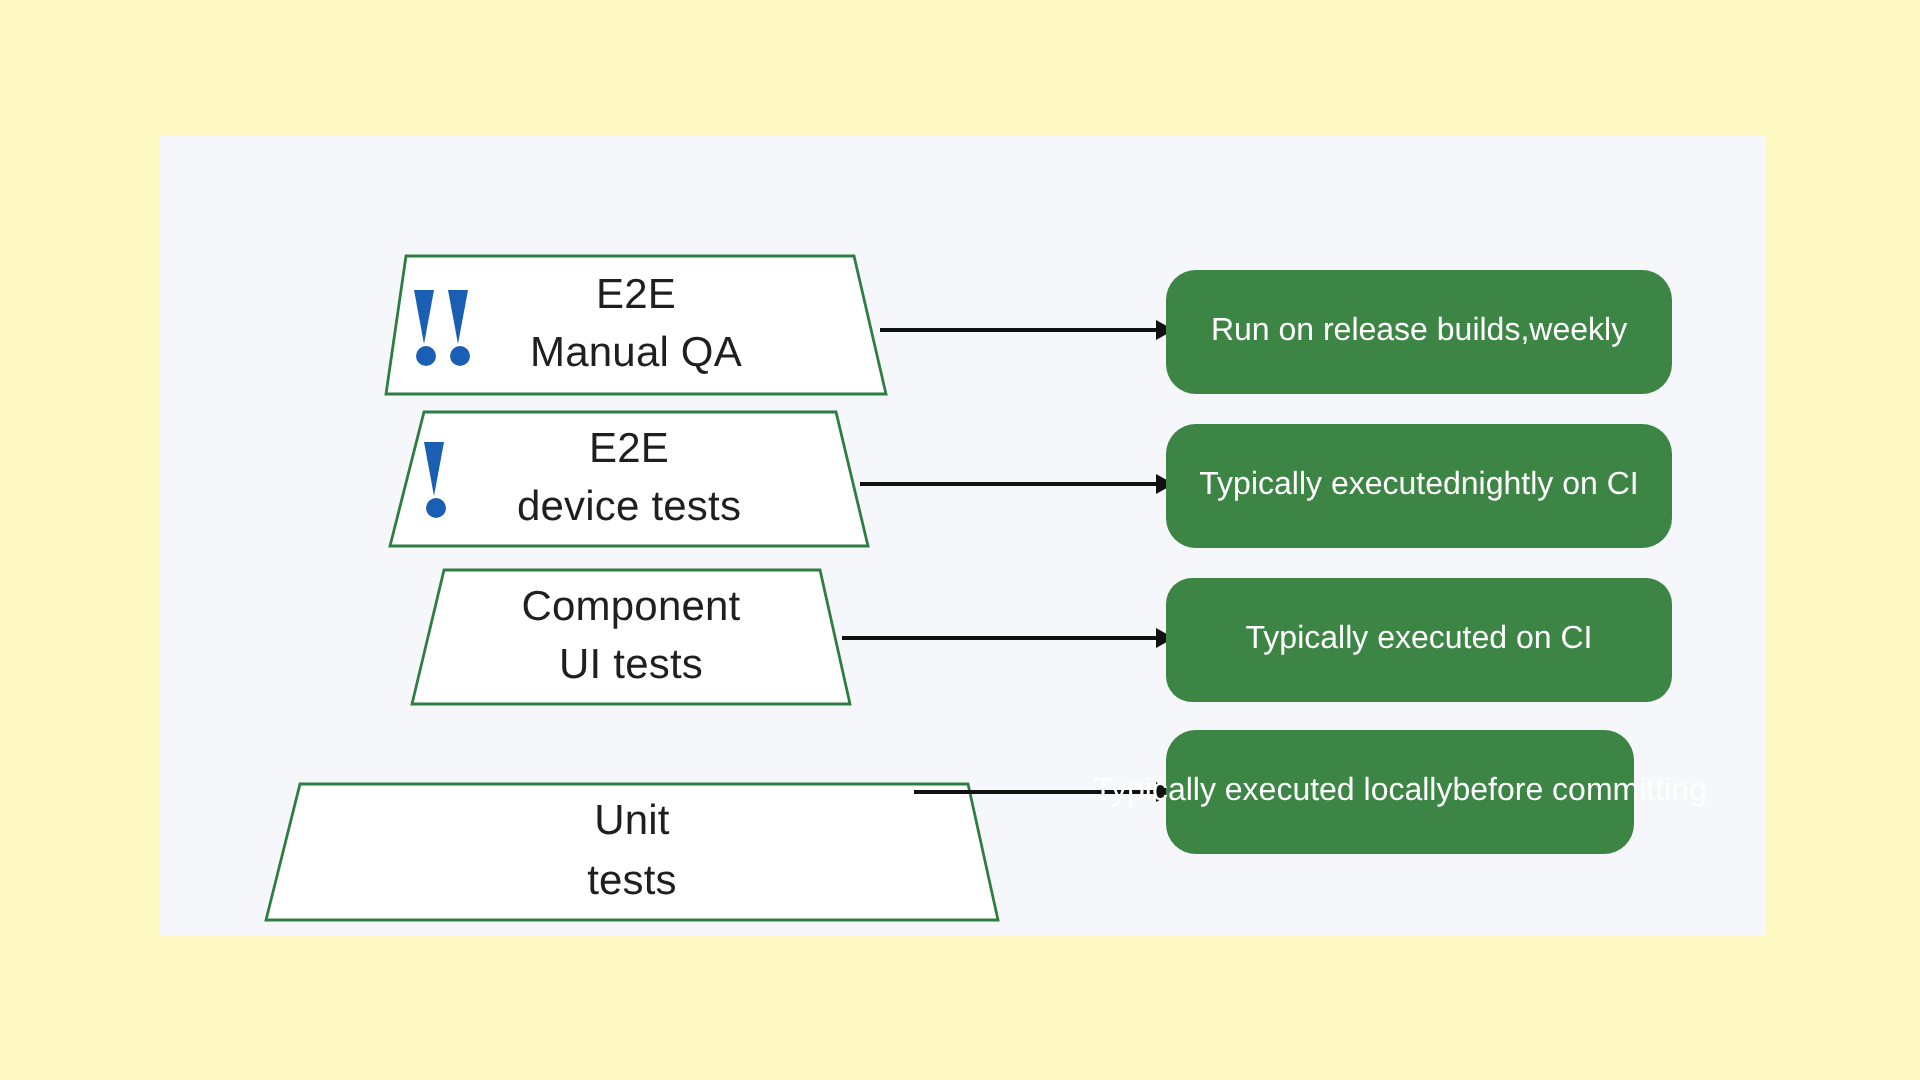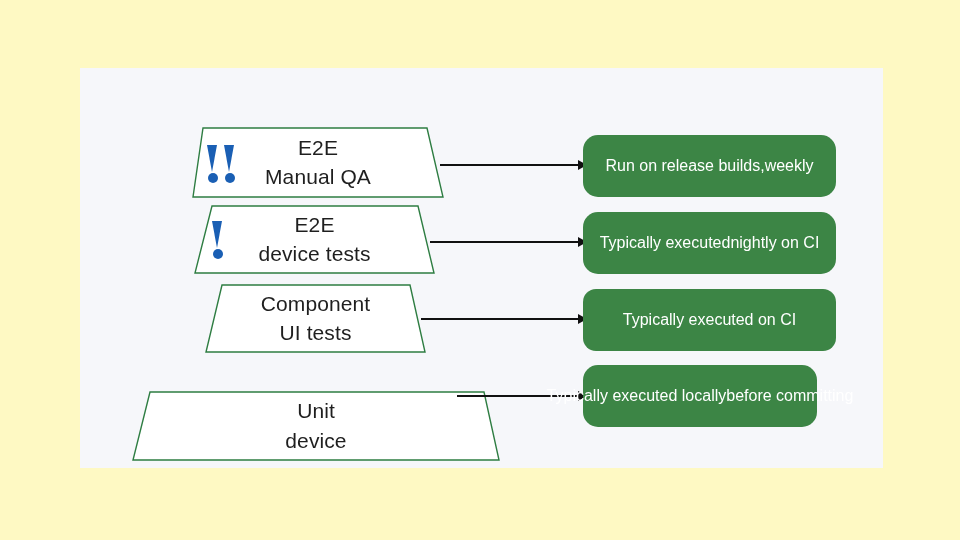--- a/index.html
+++ b/index.html
@@ -201,21 +201,21 @@
   <div class="callout" style="left:583px; top:289px; width:253px; height:62px;border-radius:13px;">
     <span>Typically executed on CI</span>
   </div>
 
   <div class="layer" style="left:132px; top:360px; width:368px; height:70px;margin-top:31px;">
     <svg width="368" height="70" viewBox="0 0 368 70">
       <polygon points="18,1 352,1 367,69 1,69" fill="#ffffff" stroke="#2e7d42" stroke-width="1.4"></polygon>
     </svg>
     <div class="layer-label">
       <span class="l1">Unit</span>
-      <span class="l2">device</span>
+      <span class="l2">tests</span>
     </div>
   </div>
   <div class="connector" style="left:457px; top:395px; width:129px;">
     <span class="line"></span>
     <span class="head"></span>
   </div>
   <div class="callout" style="left:583px; top:365px; width:234px; height:62px;">
     <span>Typically executed locally</span>
     <span>before committing</span>
   </div>

